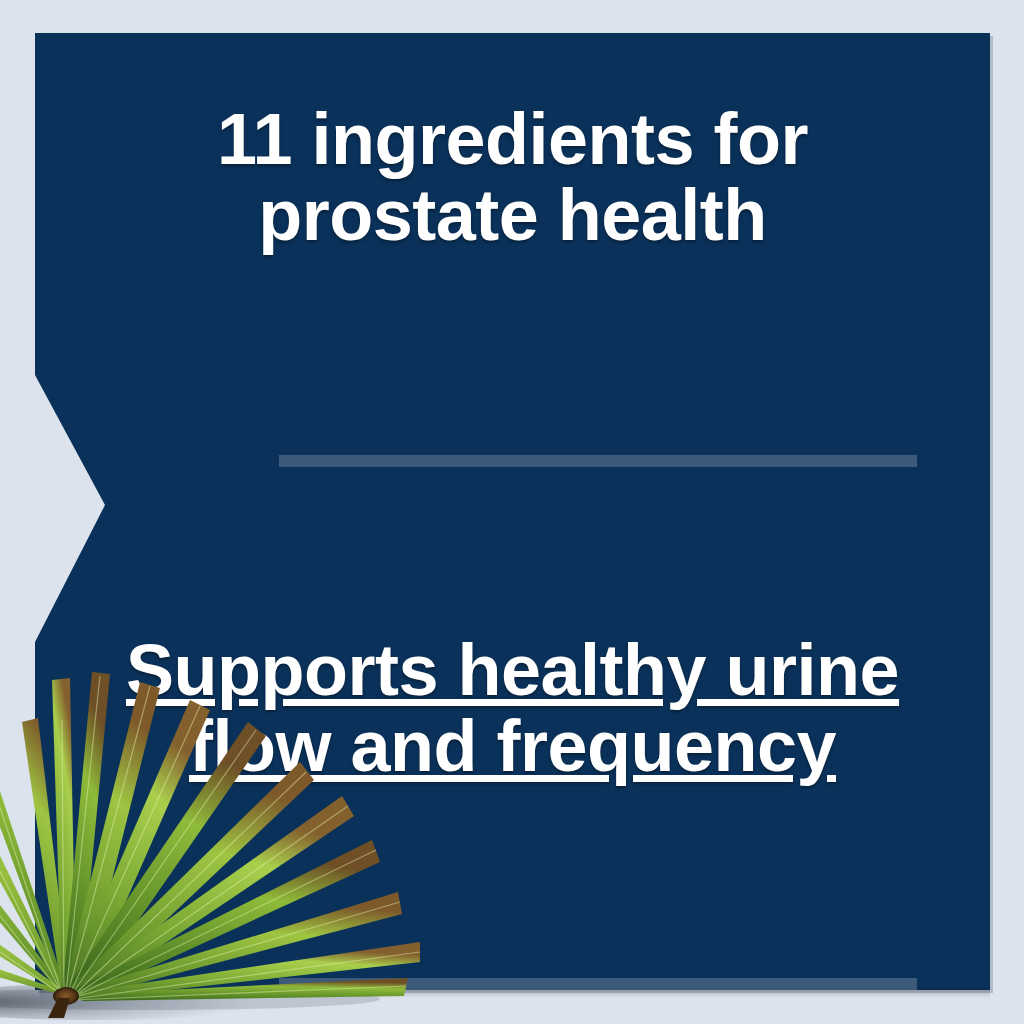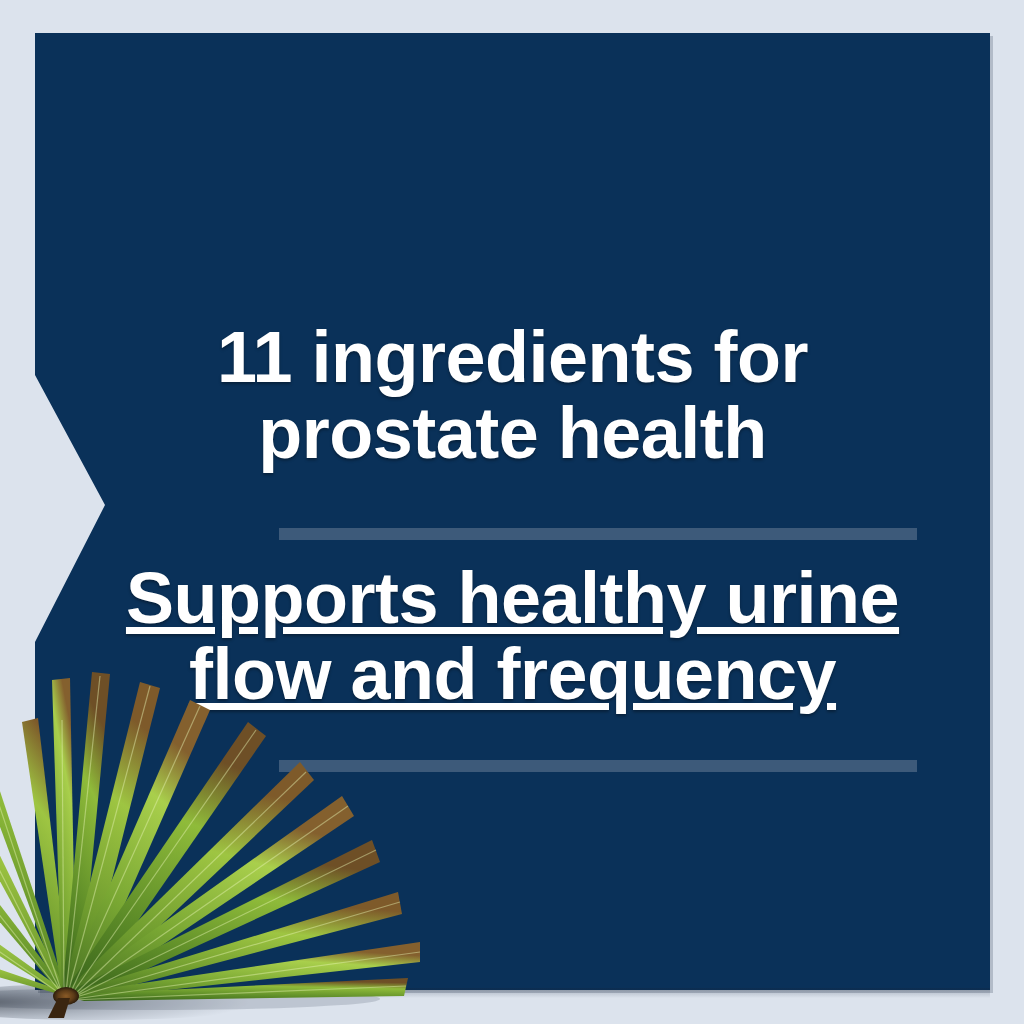--- a/index.html
+++ b/index.html
@@ -40,21 +40,21 @@
   
   #content {
     position: absolute;
     left: 35px;
     top: 33px;
     width: 955px;
     height: 957px;
     display: flex;
     flex-direction: column;
     align-items: center;
-    justify-content: center;
+    justify-content: space-between;
     box-sizing: border-box;
     padding: 0;
   }
 
   .benefit {
     width: 100%;
     text-align: center;
     color: #ffffff;
     font-family: "Liberation Sans", sans-serif;
     font-weight: bold;

